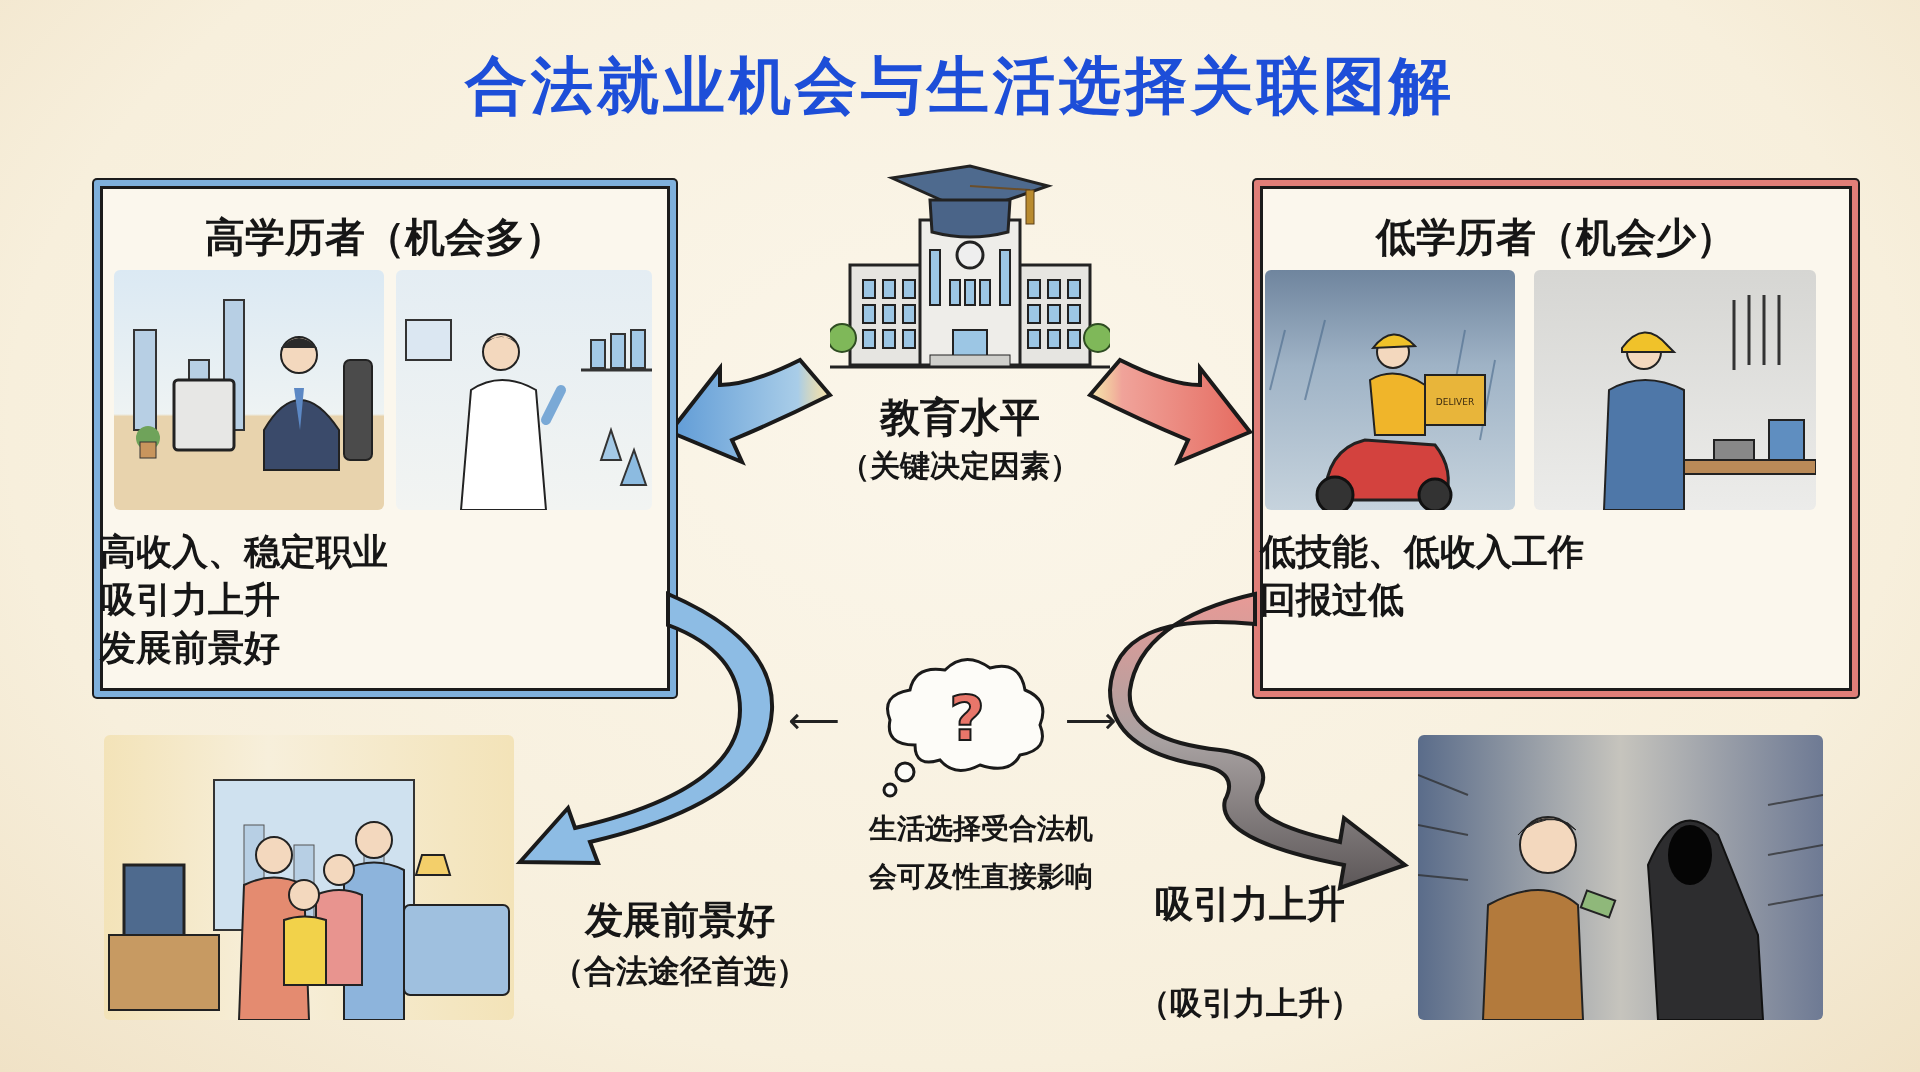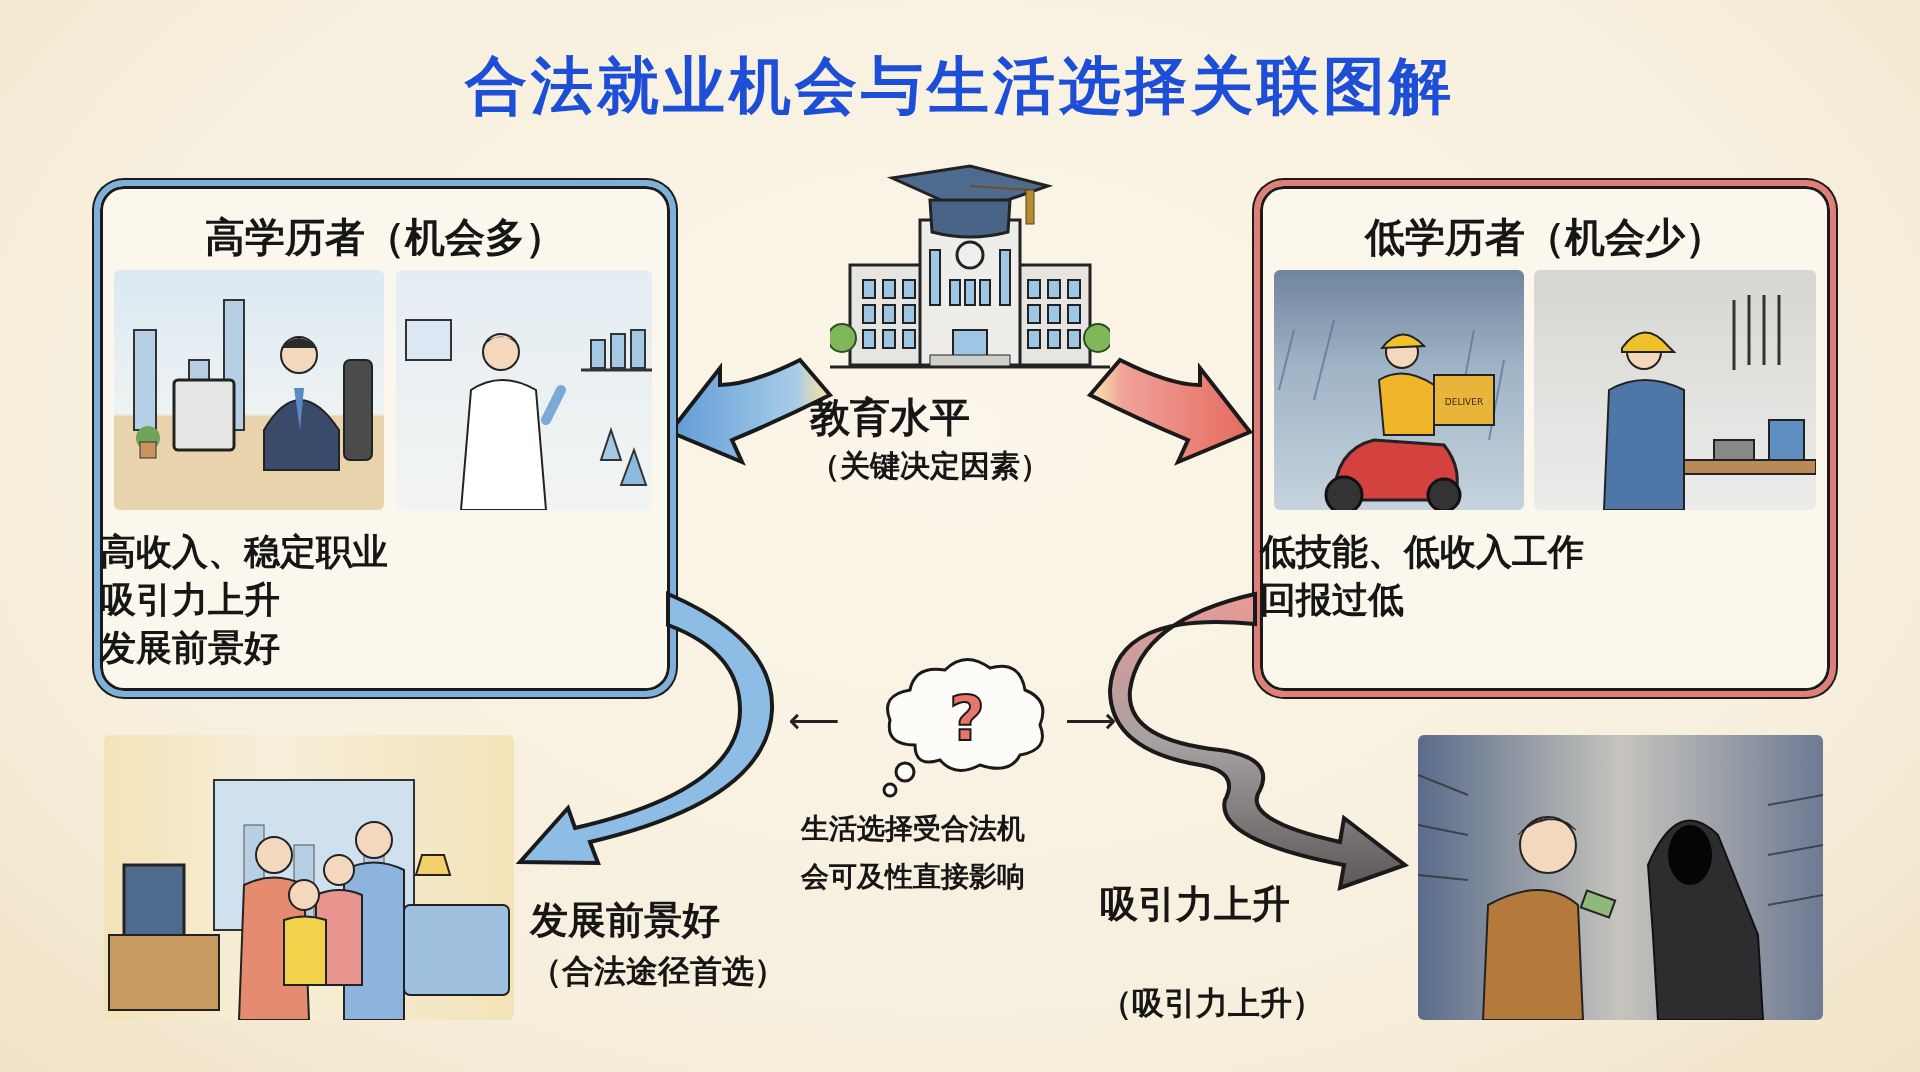--- a/index.html
+++ b/index.html
@@ -7,32 +7,32 @@
     width: 1920px; height: 1072px; overflow: hidden; position: relative;
     background: radial-gradient(ellipse at 50% 40%, #fbf6ea 0%, #f7efdc 70%, #f0e2c6 100%);
     font-family: "DejaVu Sans", sans-serif; color: #161616;
   }
   .abs { position: absolute; }
   .title {
     left: 0; width: 1920px; top: 44px; text-align: center;
     font-size: 62px; font-weight: bold; letter-spacing: 4px; color: #1d4ed8;
   }
   .panel {
-    border-radius: 30px; background: #fbf7ed;
+    border-radius: 3px; background: #fbf7ed;
   }
   .panel-blue { left: 94px; top: 180px; width: 570px; height: 505px;
     border: 6px solid #7eb0dc; box-shadow: 0 0 0 3px #1b1b1b inset, 0 0 0 2px #1b1b1b; }
   .panel-red { left: 1254px; top: 180px; width: 570px; height: 505px;
-    border: 6px solid #e07e78; box-shadow: 0 0 0 3px #1b1b1b inset, 0 0 0 2px #1b1b1b; }
+    border: 6px solid #e07e78; box-shadow: 0 0 0 3px #1b1b1b inset, 0 0 0 2px #1b1b1b; padding-left: 22px; }
   .panel-title { position: absolute; left: 0; right: 0; top: 24px; text-align: center;
     font-size: 40px; font-weight: bold; }
   .panel-text { position: absolute; left: 0; right: 0; top: 342px; 
     font-size: 36px; font-weight: bold; line-height: 48px; }
   .scene { position: absolute; border-radius: 6px; overflow: hidden; }
-  .center-label { text-align: left; font-weight: bold; }
+  .center-label { text-align: center; font-weight: bold; }
   .ill { position: absolute; }
 </style>
 </head>
 <body>
 
 <div class="abs title">合法就业机会与生活选择关联图解</div>
 
 <svg class="ill" style="left:650px;top:340px" width="620" height="140">
   <defs>
     <linearGradient id="gb" x1="0" x2="1">
@@ -131,21 +131,21 @@
   </div>
   <div class="panel-text">
     <div>高收入、稳定职业</div>
     <div>吸引力上升</div>
     <div>发展前景好</div>
   </div>
 </div>
 
 <div class="abs panel panel-red">
   <div class="panel-title">低学历者（机会少）</div>
-  <div class="scene" style="left:14px;top:84px;width:250px;height:240px;background:linear-gradient(#6f859e,#9fb3c6 40%,#c6d3dd)">
+  <div class="scene" style="left:5px;top:84px;width:250px;height:240px;background:linear-gradient(#6f859e,#9fb3c6 40%,#c6d3dd)">
     <svg width="250" height="240">
       <g stroke="#4a6a8c" stroke-width="2" opacity="0.6">
         <line x1="20" y1="60" x2="5" y2="120"></line>
           <line x1="60" y1="50" x2="40" y2="130"></line>
           <line x1="200" y1="60" x2="185" y2="140"></line>
           <line x1="230" y1="90" x2="215" y2="170"></line>
       </g>
       <path d="M60,230 Q60,180 100,170 L170,175 Q190,200 180,230 Z" fill="#d3423e" stroke="#222" stroke-width="3"></path>
       <circle cx="70" cy="225" r="18" fill="#333" stroke="#111" stroke-width="3"></circle>
       <circle cx="170" cy="225" r="16" fill="#333" stroke="#111" stroke-width="3"></circle>

